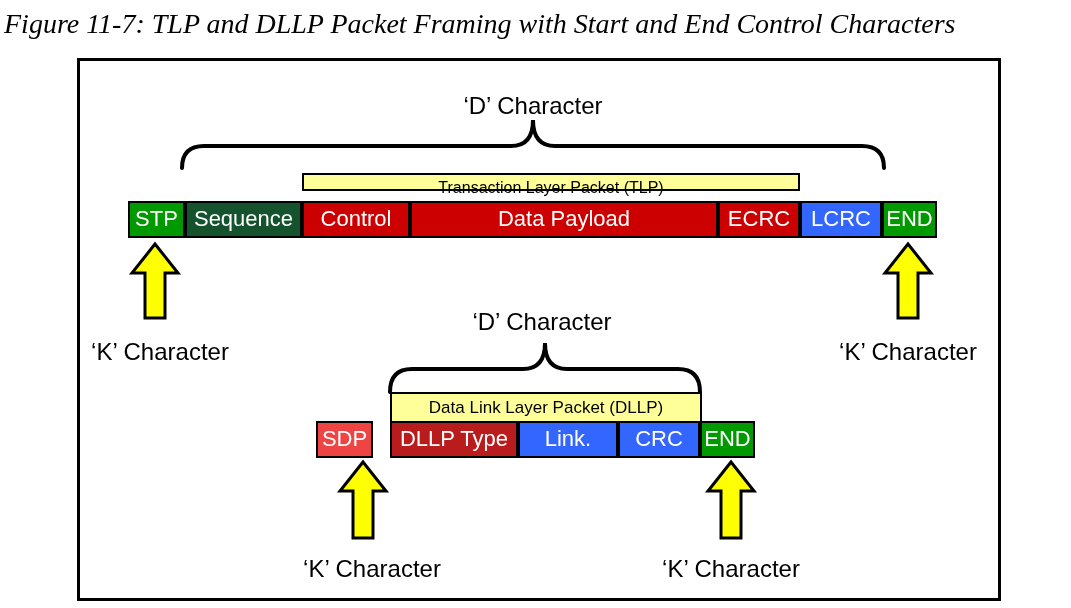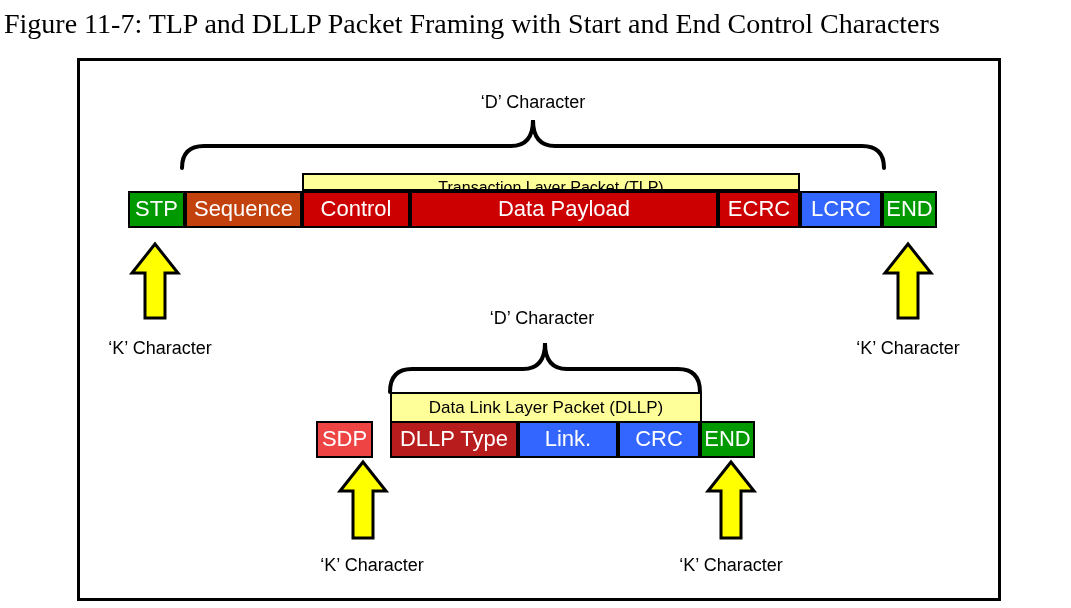--- a/index.html
+++ b/index.html
@@ -2,30 +2,30 @@
 <html><head>
 <meta charset="utf-8">
 <style>
   html,body{margin:0;padding:0;background:#ffffff;}
   #canvas{
     position:relative;width:1071px;height:608px;background:#ffffff;overflow:hidden;
     font-family:"Liberation Sans", sans-serif;
   }
   .fig-title{
     position:absolute;left:4px;top:8px;width:1063px;
-    font-family:"Liberation Serif", serif;
+    font-family:"Liberation Serif", serif;font-style:italic;
     font-size:28px;color:#000;white-space:nowrap;
   }
   .outer-box{
     position:absolute;left:77px;top:58px;width:924px;height:543px;
     border:3px solid #000;box-sizing:border-box;background:#fff;
   }
   .d-label,.k-label{
     position:absolute;width:220px;text-align:center;
-    font-size:18px;color:#000;
+    font-size:24px;color:#000;
   }
   .pkt-label-box{
     position:absolute;border:2px solid #000;box-sizing:border-box;
     text-align:center;color:#000;
   }
   .pkt-label-box span{display:block;}
   .packet-row{position:absolute;left:0;top:0;width:1071px;height:37px;}
   .segment{
     position:absolute;top:0;height:37px;border:2px solid #000;box-sizing:border-box;
     color:#fff;font-size:22px;text-align:center;line-height:32px;
@@ -41,23 +41,23 @@
   <div class="fig-title">Figure 11-7: TLP and DLLP Packet Framing with Start and End Control Characters</div>
 
   <div class="outer-box"></div>
 
   <div class="d-label" style="left:423px;top:92px;">‘D’ Character</div>
 
   <div class="pkt-label-box" style="left: 302px; top: 173px; width: 498px; height: 18px; font-size: 16px; line-height: 26px; background: rgb(255, 255, 153);">
     <span>Transaction Layer Packet (TLP)</span>
   </div>
 
-  <div class="packet-row" style="top:191px;">
+  <div class="packet-row" style="top:201px;">
       <div class="segment" style="left: 128px; width: 57px; background: rgb(0, 153, 0);">STP</div>
-      <div class="segment" style="left: 185px; width: 117px; background: #c2410c;">Sequence</div>
+      <div class="segment" style="left: 185px; width: 117px; background: #14532d;">Sequence</div>
       <div class="segment" style="left: 302px; width: 108px; background: rgb(204, 0, 0);">Control</div>
       <div class="segment" style="left: 718px; width: 82px; background: rgb(204, 0, 0);">ECRC</div>
       <div class="segment" style="left: 410px; width: 308px; background: rgb(204, 0, 0);">Data Payload</div>
       <div class="segment" style="left: 800px; width: 82px; background: rgb(51, 102, 255);">LCRC</div>
       <div class="segment" style="left: 882px; width: 55px; background: rgb(0, 153, 0);">END</div>
     </div>
 
   <div class="k-label" style="left:50px;top:338px;">‘K’ Character</div>
   <div class="k-label" style="left:798px;top:338px;">‘K’ Character</div>
 

